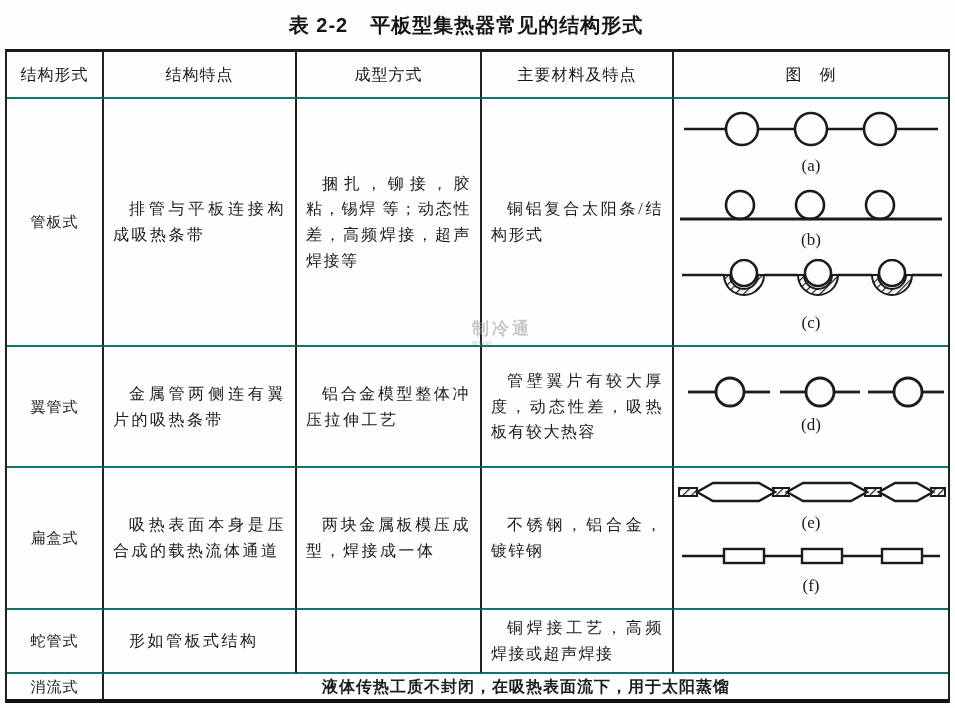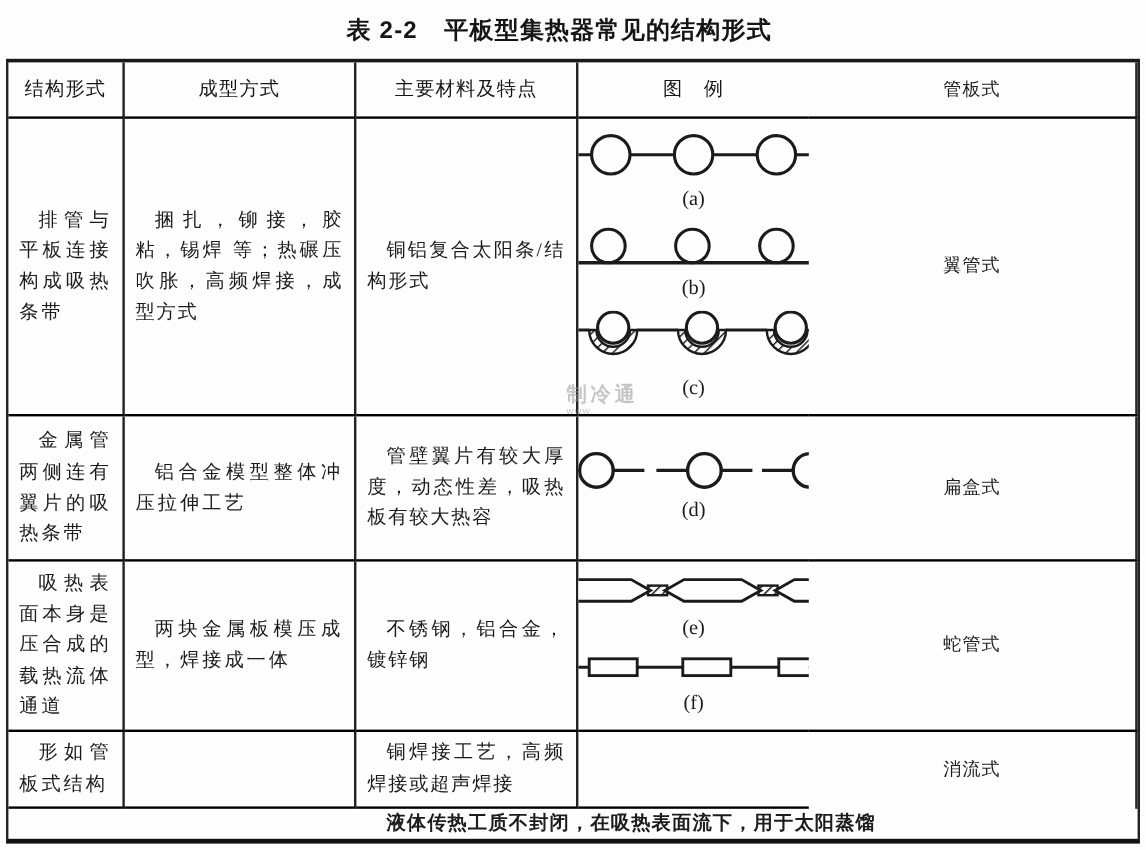--- a/index.html
+++ b/index.html
@@ -28,21 +28,21 @@
     grid-template-columns: 97px 193px 185px 192px 1fr;
     grid-template-rows: 47px 248px 121px 142px 64px 1fr;
     border-top: 3px solid #1a1a1a;
     border-bottom: 4px solid #111;
     border-left: 2px solid #222;
     border-right: 2px solid #222;
     background: #fefefe;
   }
   .cell {
     border-right: 2px solid #222;
-    border-bottom: 2px solid #000000;
+    border-bottom: 2px solid #0f766e;
     display: flex; align-items: center; justify-content: center;
     font-size: 16px; line-height: 1.6;
     overflow: hidden;
   }
   .cell.lastcol { border-right: none; }
   .cell.lastrow { border-bottom: none; }
   .hc { font-size: 16px; letter-spacing: 1px; color: #161616; }
   .formcell { letter-spacing: 1px; font-size: 15px; }
   .para {
     width: 100%;
@@ -83,30 +83,31 @@
 
 <div class="page">
 
   <div class="title">
     <span class="tno">表 2-2</span><span>平板型集热器常见的结构形式</span>
   </div>
 
   <div class="tbl">
 
     <div class="cell hc">结构形式</div>
+    <div class="cell hc">结构特点</div>
     <div class="cell hc">成型方式</div>
     <div class="cell hc">主要材料及特点</div>
     <div class="cell hc lastcol">图　例</div>
 
     <div class="cell formcell">管板式</div>
     <div class="cell">
         <p class="para">排管与平板连接构成吸热条带</p>
       </div>
     <div class="cell">
-        <p class="para tight">捆扎，铆接，胶粘，锡焊 等；热碾压吹胀，高频焊接，成型方式</p>
+        <p class="para tight">捆扎，铆接，胶粘，锡焊 等；动态性差，高频焊接，超声焊接等</p>
       </div>
     <div class="cell">
         <p class="para tight">铜铝复合太阳条/结构形式</p>
       </div>
     <div class="cell lastcol diagcol">
 
       <figure class="diag">
         <svg width="270" height="42" viewBox="0 0 270 42">
           <g stroke="#1b1b1b" stroke-width="2.6" fill="none">
             <line x1="8" y1="21" x2="262" y2="21"></line>

